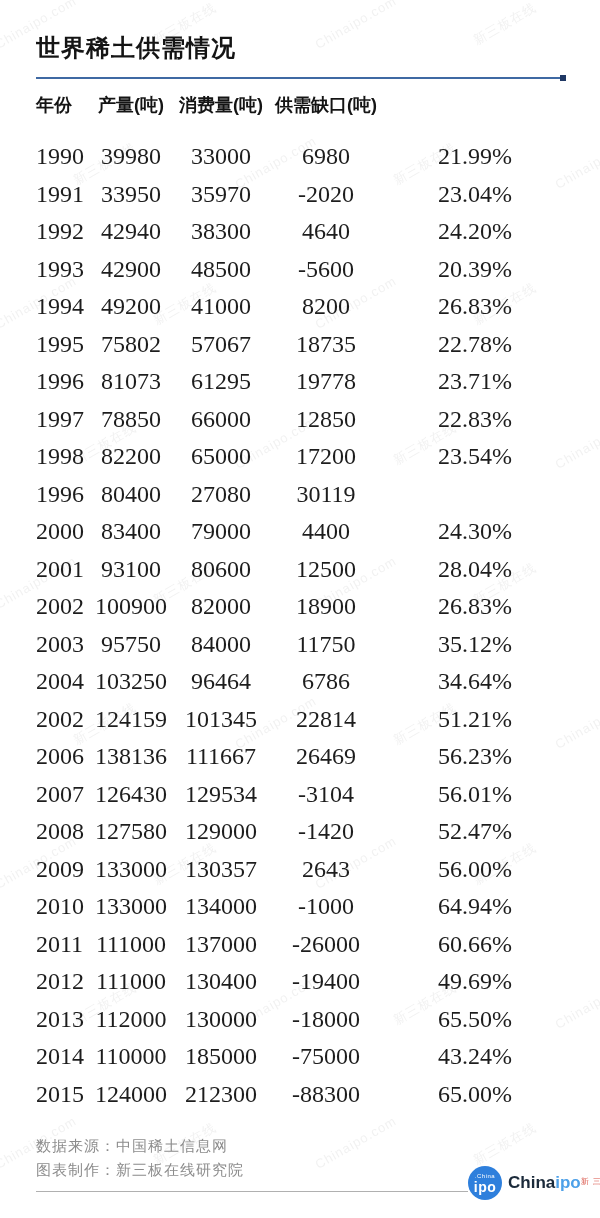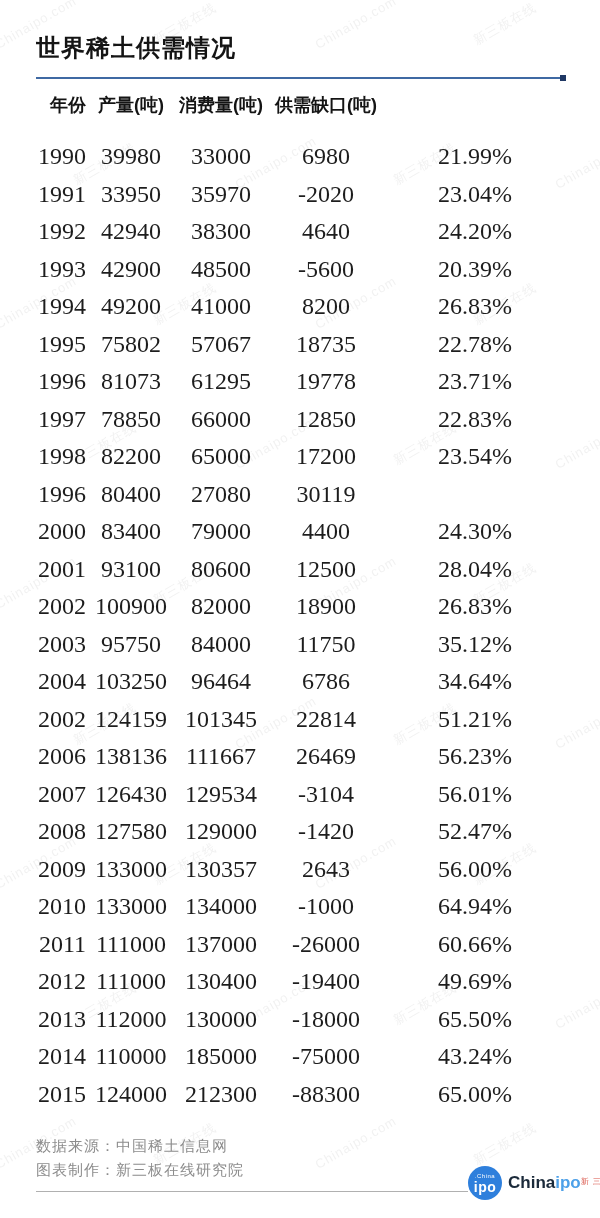--- a/index.html
+++ b/index.html
@@ -47,21 +47,21 @@
   }
   .header-row {
     display:grid;
     grid-template-columns:50px 90px 90px 120px 1fr;
     margin-top:15px;
     font-size:18px;
     font-weight:600;
     color:#141414;
     line-height:22px;
   }
-  .c1 { text-align:right; }
+  .c1 { text-align:left; }
   .c2,.c3,.c4,.c5 { text-align:center; }
   .table-body { margin-top:22px; }
   .trow {
     display:grid;
     grid-template-columns:50px 90px 90px 120px 1fr;
     height:37.5px;
     align-items:center;
     font-family:Liberation Serif, serif;
     font-size:24px;
     color:#1d1d1d;

